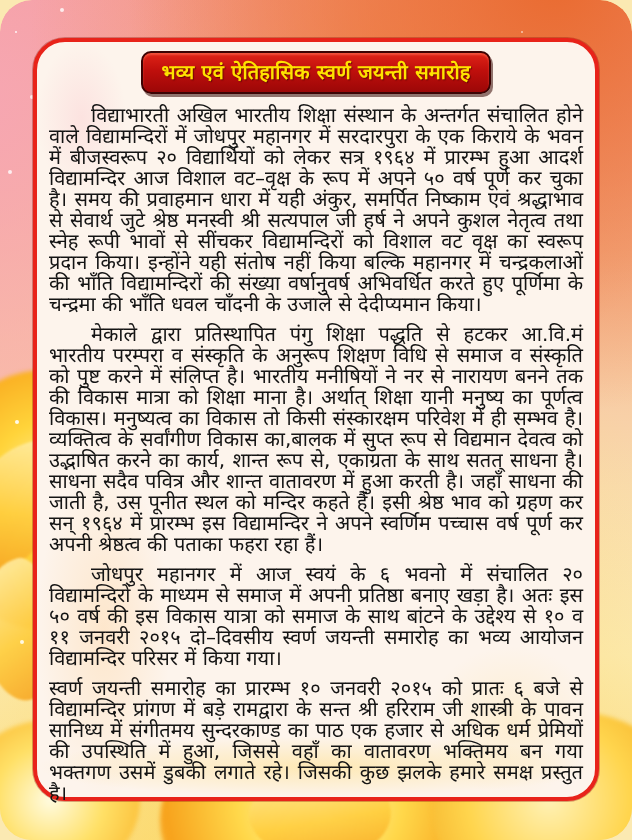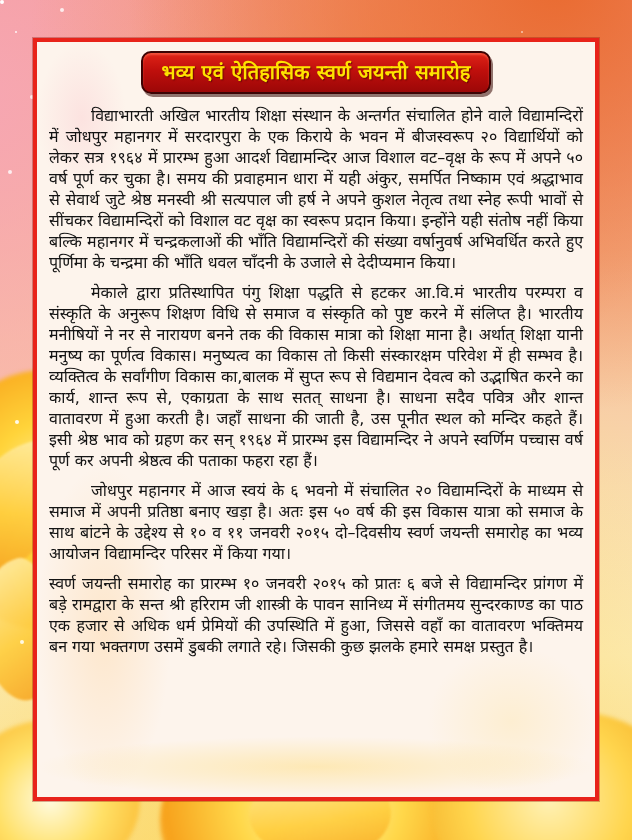--- a/index.html
+++ b/index.html
@@ -4,21 +4,21 @@
 <style>
   :root{
     --accent-red:#e8231a;
     --badge-dark:#9c0707;
     --badge-mid:#bf0f0c;
     --badge-light:#e02317;
     --badge-text:#ffe200;
     --ink:#141414;
     --panel-bg:#fdf4ec;
   }
-  *{margin:0;padding:0;box-sizing:border-box;}
+  *{margin:0;padding:0;box-sizing:border-box;border-radius:32px;}
   html,body{width:632px;height:840px;}
   body{
     position:relative;
     width:632px;height:840px;
     overflow:hidden;
     font-family:"DejaVu Sans",sans-serif;
     background:#fbe9b2;
   }
   
   .bg{
@@ -96,21 +96,21 @@
     color:var(--badge-text);
     font-size:20px;font-weight:bold;
     letter-spacing:.2px;
     text-shadow:1px 1px 1px rgba(60,0,0,.6);
     white-space:nowrap;
   }
   
   .content{
     padding:11px 12px 0 12px;
     color:var(--ink);
-    font-size:16px;
+    font-size:20px;
     line-height:21px;
     text-align:justify;
   }
   .content p{margin-bottom:9px;}
   .content p.indent{text-indent:42px;}
 </style>
 </head>
 <body>
 
 <div class="bg"></div>

